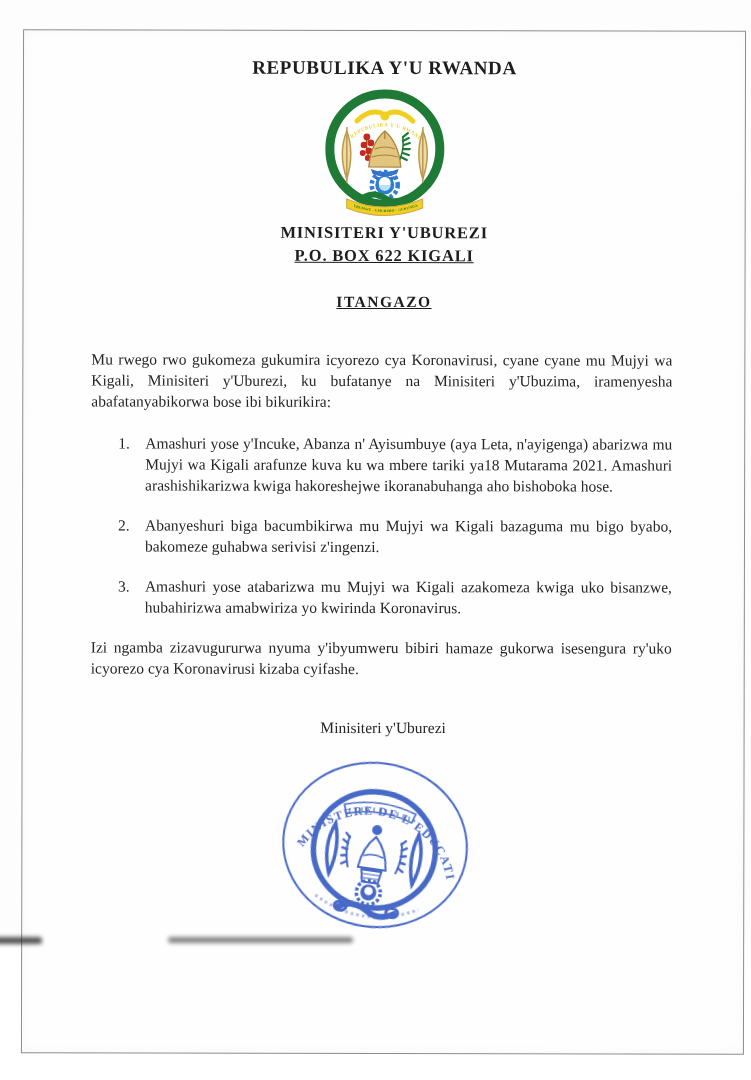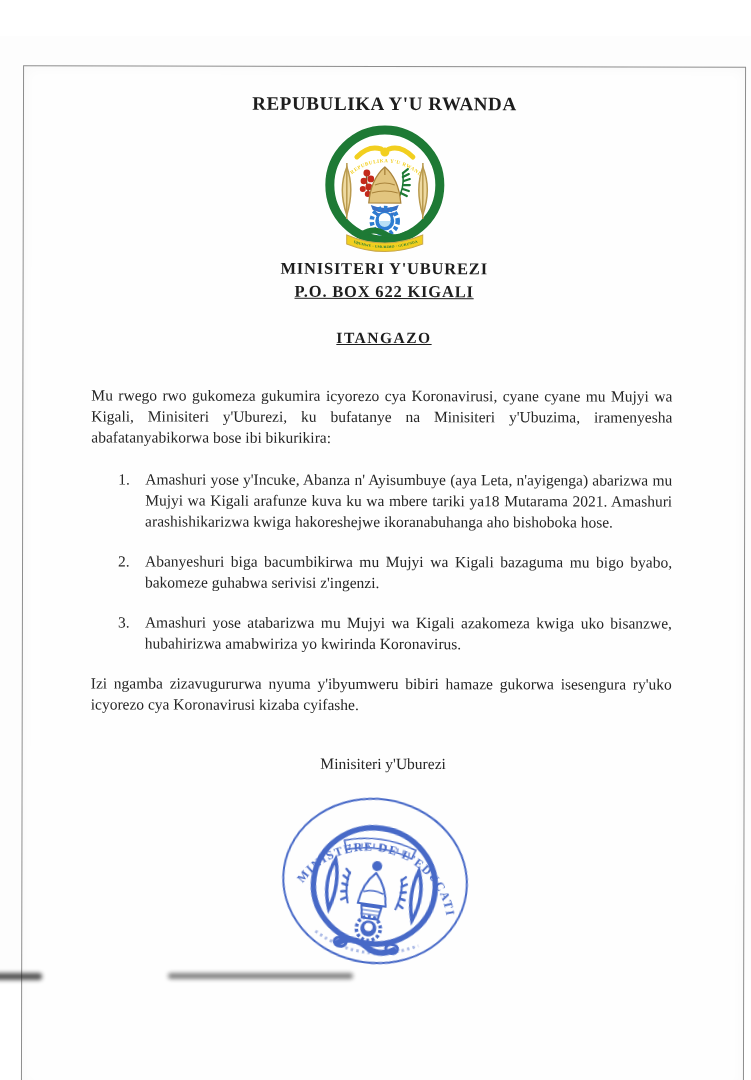--- a/index.html
+++ b/index.html
@@ -1,18 +1,18 @@
 <!DOCTYPE html>
 <html><head>
 <meta charset="utf-8">
 <style>
   * { margin:0; padding:0; box-sizing:border-box; }
   html,body { width:751px; height:1080px; background:#ffffff; overflow:hidden;
               font-family:"Liberation Serif", serif; }
-  .scan-wrap { position:relative; width:751px; height:944px; background:#fdfdfd;margin-top:36px; }
+  .scan-wrap { position:relative; width:751px; height:944px; background:#fdfdfd; }
 
   .page {
     position:absolute; left:22px; top:30px; width:723px; height:1024px;
     background:#fefefe; border:1.5px solid #8d8d8d;
     transform:rotate(0.12deg);
     box-shadow: inset 0 0 14px rgba(0,0,0,0.03);
   }
 
   .doc-header { text-align:center; }
   .country-title {

